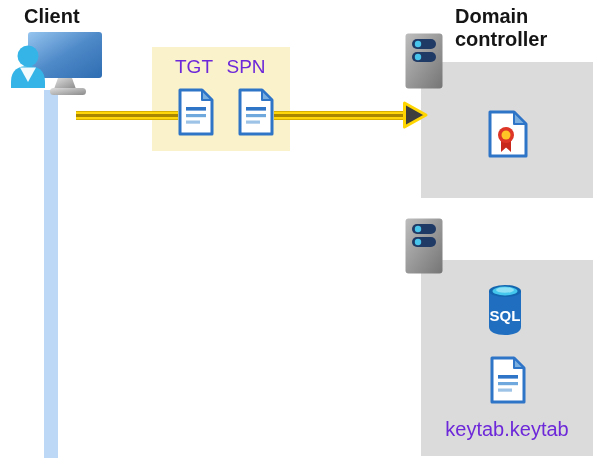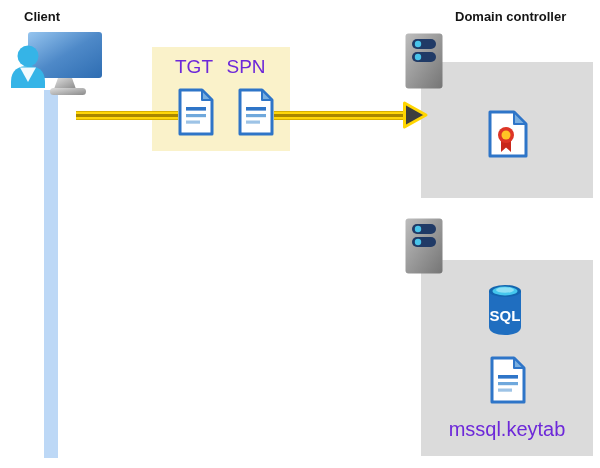--- a/index.html
+++ b/index.html
@@ -1,19 +1,19 @@
 <!DOCTYPE html>
 <html><head>
 <meta charset="utf-8">
 <style>
   html,body{margin:0;padding:0;background:#fff;}
   body{font-family:"Liberation Sans","DejaVu Sans",sans-serif;}
   .canvas{position:relative;width:600px;height:468px;background:#ffffff;overflow:hidden;}
   .abs{position:absolute;}
-  .title{font-weight:bold;font-size:13px;line-height:23px;color:#151515;}
+  .title{font-weight:bold;font-size:20px;line-height:23px;color:#151515;}
   .plain{font-size:19px;color:#6d28d9;}
   .vline{left:44px;top:90px;width:14px;height:368px;background:#bdd8f6;z-index:1;}
   .ybox{left:152px;top:47px;width:138px;height:104px;background:#faf2ca;z-index:1;}
   .gbox{background:#dbdbdb;z-index:1;}
   .gbox.dc{left:421px;top:62px;width:172px;height:136px;}
   .gbox.lx{left:421px;top:260px;width:172px;height:196px;}
   .arrow-seg{top:111px;height:9px;z-index:2;
     background:linear-gradient(180deg,#d8b000 0%,#d8b000 9%,#ffd60a 9%,#ffd60a 33%,#a98700 33%,#a98700 64%,#ffd60a 64%,#ffd60a 91%,#d8b000 91%,#d8b000 100%);}
   .seg1{left:76px;width:102px;}
   .seg2{left:274px;width:130px;}
@@ -131,15 +131,15 @@
   </svg>
 
   <svg class="abs z2" style="left:489px;top:356px;" width="38" height="48" viewBox="0 0 36 48">
     <path d="M2 2 H24 L34 12 V46 H2 Z" fill="#ffffff" stroke="#2e75c8" stroke-width="3" stroke-linejoin="round"></path>
     <path d="M24 2 L24 12 H34 Z" fill="#7aafe0" stroke="#2e75c8" stroke-width="2" stroke-linejoin="round"></path>
     <rect x="8" y="19" width="20" height="3.6" fill="#2e75c8"></rect>
     <rect x="8" y="26" width="20" height="3.2" fill="#6fa8dc"></rect>
     <rect x="8" y="32.5" width="14" height="3.2" fill="#9dc3e6"></rect>
   </svg>
 
-  <div class="abs plain lbl-keytab z2">mssql.keytab</div>
+  <div class="abs plain lbl-keytab z2">keytab.keytab</div>
 
 </div>
 
 </body></html>

